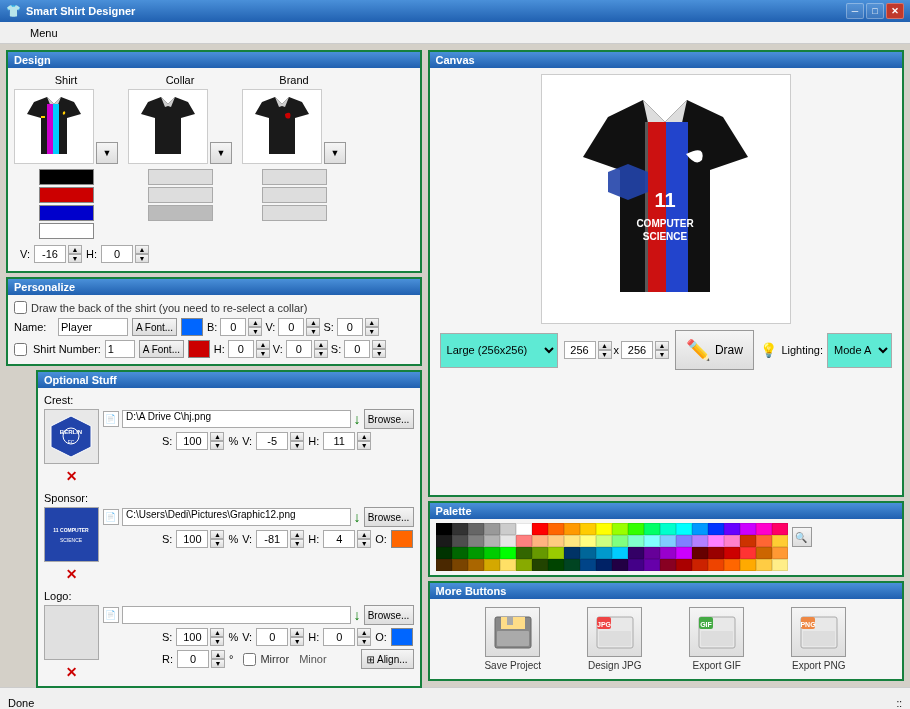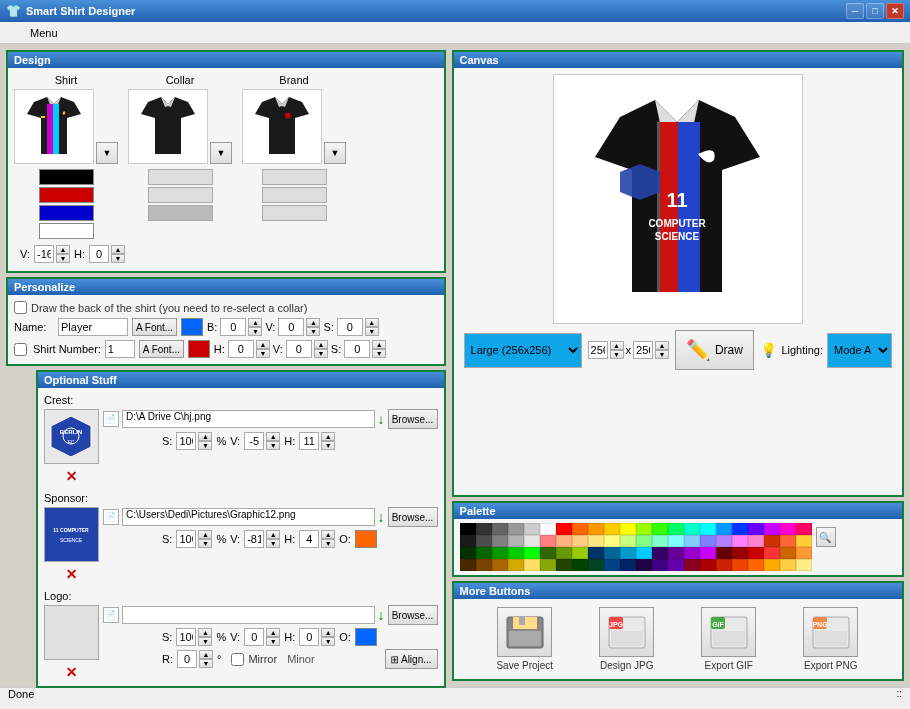--- a/index.html
+++ b/index.html
@@ -156,21 +156,21 @@
       padding: 2px 6px;
     }
 
     .spinner-group {
       display: flex;
       align-items: center;
       gap: 2px;
     }
 
     .spinner-input {
-      width: 20px;
+      width: 32px;
       height: 18px;
       border: 1px solid #aaa;
       padding: 0 2px;
       font-size: 11px;
       text-align: center;
     }
 
     .spinner-btns {
       display: flex;
       flex-direction: column;
@@ -364,21 +364,21 @@
       display: flex;
       align-items: center;
       gap: 6px;
       width: 100%;
       padding: 2px 4px;
     }
 
     .size-select {
       height: 35px;
       border: 1px solid #aaa;
-      background: #0ea5e9;
+      background: #5eead4;
       font-size: 11px;
       padding: 0 2px;
     }
 
     .draw-btn {
       display: flex;
       align-items: center;
       gap: 4px;
       border: 1px solid #999;
       background: linear-gradient(to bottom, #f5f5f5, #ddd);
@@ -454,21 +454,21 @@
       text-align: center;
       color: #333;
     }
 
     
     .status-bar {
       background: #f0f0f0;
       border-top: 1px solid #ccc;
       height: 22px;
       display: flex;
-      align-items: flex-start;
+      align-items: flex-end;
       padding: 0 8px;
       font-size: 11px;
     }
 
     .align-btn {
       display: flex; align-items: center; gap: 2px;
       border: 1px solid #999;
       background: linear-gradient(to bottom, #f5f5f5, #ddd);
       cursor: pointer;
       height: 20px;

